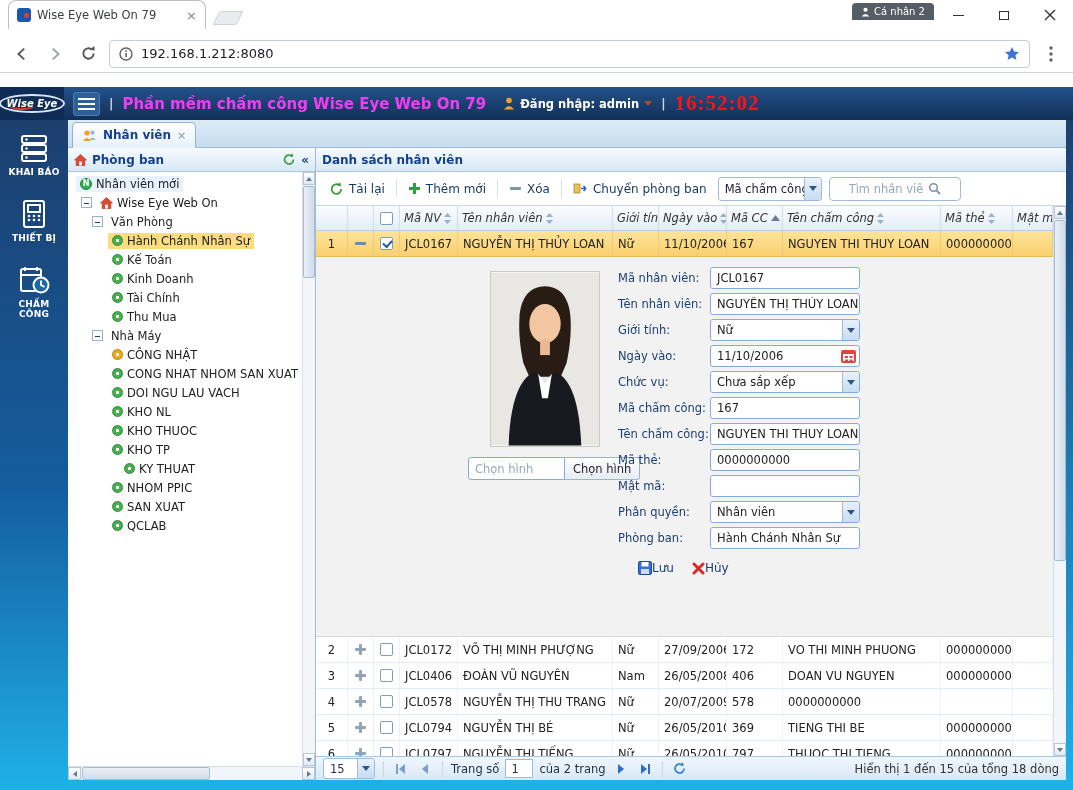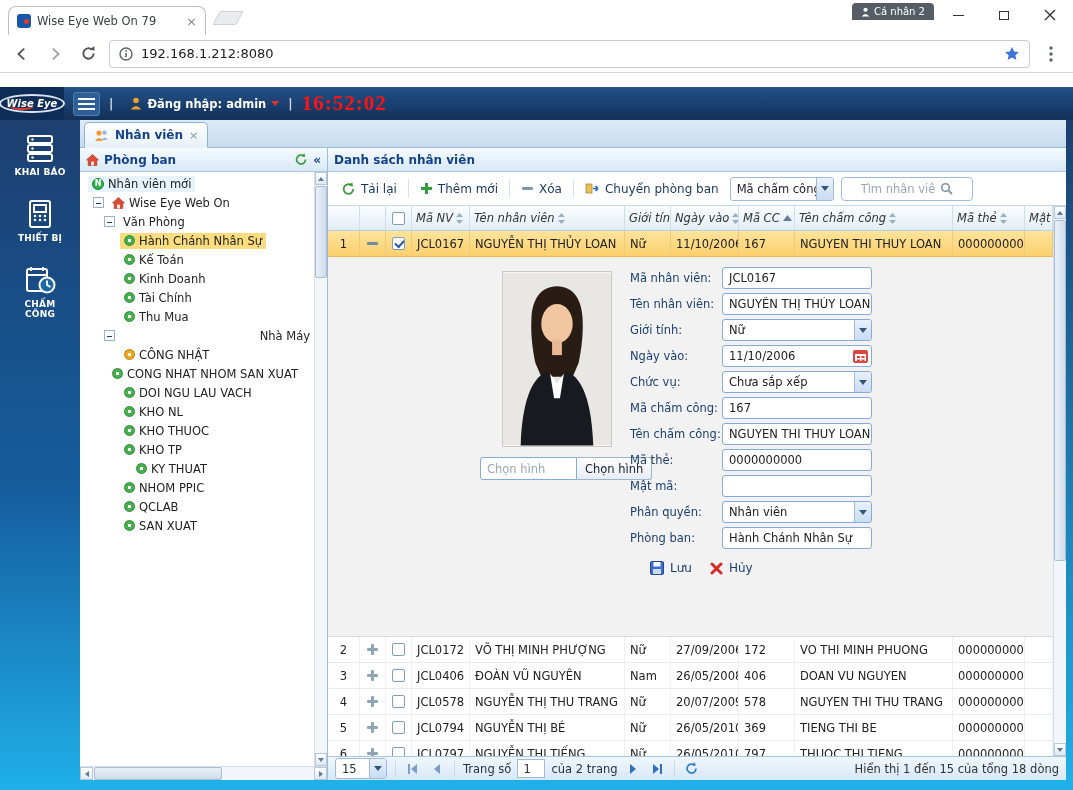--- a/index.html
+++ b/index.html
@@ -1,21 +1,21 @@
 <!DOCTYPE html>
 <html><head>
 <meta charset="utf-8">
 <style>
 *{margin:0;padding:0;box-sizing:border-box;}
 html,body{width:1073px;height:790px;}
 body{font-family:"DejaVu Sans","Liberation Sans",sans-serif;font-size:12px;color:#222;background:#fff;overflow:hidden;}
 svg{display:block;}
 
 .titlebar{height:35px;background:#fff;position:relative;}
-.tab{position:absolute;left:8px;top:6px;width:198px;height:29px;background:#fff;border:1px solid #bcc0c4;border-bottom:none;border-radius:8px 8px 0 0;display:flex;align-items:center;gap:6px;padding:0 8px;}
+.tab{position:absolute;left:8px;top:0;width:198px;height:29px;background:#fff;border:1px solid #bcc0c4;border-bottom:none;border-radius:8px 8px 0 0;display:flex;align-items:center;gap:6px;padding:0 8px;}
 .tab-title{flex:1;color:#3c4043;font-size:11.5px;white-space:nowrap;overflow:hidden;}
 .tab-close{color:#80868b;font-size:13px;line-height:1;}
 .tab-stub{position:absolute;left:216px;top:11px;width:24px;height:14px;background:#e9ebee;border:1px solid #cdd0d4;transform:skewX(-28deg);border-radius:2px;}
 .favicon{width:14px;height:14px;border-radius:3px;background:#1a57a8;position:relative;flex:none;}
 .favicon::after{content:"";position:absolute;right:2px;top:5px;width:5px;height:5px;border-radius:50%;background:#e33b2e;}
 .profile-chip{position:absolute;left:852px;top:3px;height:17px;background:#575d64;color:#fff;font-size:10px;display:flex;align-items:center;gap:4px;padding:0 9px;border-radius:4px 4px 0 0;}
 .win-controls{position:absolute;right:0;top:0;display:flex;}
 .win-btn{width:46px;height:30px;display:flex;align-items:center;justify-content:center;}
 .ic-min{width:11px;height:0;border-bottom:1.6px solid #333;}
 .ic-max{width:10px;height:9px;border:1.5px solid #333;}
@@ -32,21 +32,21 @@
 .logo-oval::after{content:"";position:absolute;left:9px;bottom:1px;width:24px;height:5px;border-bottom:2px solid #e23c2e;border-radius:50%;}
 .menu-btn{width:27px;height:24px;background:#2e5f96;border:1px solid #4d7cb0;border-radius:3px;display:flex;flex-direction:column;justify-content:center;align-items:center;gap:3px;flex:none;}
 .menu-btn i{width:17px;height:2px;background:#fff;}
 .hsep{color:#cfd8e6;font-weight:bold;}
 .app-title{color:#f23cf2;font-weight:bold;font-size:15px;white-space:nowrap;}
 .login{display:flex;align-items:center;gap:5px;color:#fff;font-weight:bold;font-size:11.5px;margin-left:8px;}
 .caret-red{width:0;height:0;border:4px solid transparent;border-top:5px solid #e03030;margin-top:4px;}
 .clock{color:#ff1212;font-family:"Liberation Serif",serif;font-weight:bold;font-size:21px;letter-spacing:1px;}
 .app-row{display:flex;height:670px;}
 
-.side-nav{width:80px;background:linear-gradient(#1c3f6f 0%,#155d9e 55%,#1fb0e8 100%);display:flex;flex-direction:column;align-items:center;padding-top:8px;gap:12px;flex:none;}
+.side-nav{width:68px;background:linear-gradient(#1c3f6f 0%,#155d9e 55%,#1fb0e8 100%);display:flex;flex-direction:column;align-items:center;padding-top:8px;gap:12px;flex:none;}
 .nav-item{width:62px;display:flex;flex-direction:column;align-items:center;gap:4px;color:#fff;font-weight:bold;font-size:9px;text-align:center;padding:5px 0;letter-spacing:.2px;}
 
 .main-col{flex:1;display:flex;flex-direction:column;min-width:0;}
 .right-edge{width:7px;background:linear-gradient(#1c3f6f,#1fb0e8);flex:none;}
 .bottom-strip{height:10px;background:#1fb0e8;}
 .tab-strip{height:28px;background:linear-gradient(#ddebf7,#c6dcef);border-bottom:1px solid #9ebcd8;display:flex;align-items:flex-end;padding-left:4px;}
 .app-tab{height:26px;margin-bottom:-1px;background:linear-gradient(#ffffff,#e7f1fa);border:1px solid #8fb2d4;border-bottom:1px solid #e9f2fa;border-radius:5px 5px 0 0;display:flex;align-items:center;gap:6px;padding:0 9px;color:#15428b;font-weight:bold;}
 .app-tab .tclose{color:#7a93ad;font-weight:normal;font-size:11px;}
 .content-row{flex:1;display:flex;min-height:0;}
 .panel-header{height:24px;background:linear-gradient(#f6fbfe,#d7e8f7);border-bottom:1px solid #abc7e1;display:flex;align-items:center;gap:5px;padding:0 6px;color:#15428b;font-weight:bold;flex:none;}
@@ -113,21 +113,21 @@
 .choose-btn{height:23px;border:1px solid #9db4cc;border-left:none;background:linear-gradient(#fefefe,#e8edf3);display:flex;align-items:center;padding:0 8px;color:#223;border-radius:0 3px 3px 0;font-size:11.5px;}
 .fields{position:absolute;left:302px;top:8px;}
 .frow{display:flex;align-items:center;height:26px;}
 .flabel{width:92px;color:#1c3e70;font-size:11.5px;}
 .fbox{width:150px;height:22px;border:1px solid #85aadd;border-radius:3px;background:#fff;display:flex;align-items:center;overflow:hidden;}
 .ftext{flex:1;padding:0 6px;font-size:11.5px;white-space:nowrap;overflow:hidden;color:#222;}
 .cal{width:15px;height:13px;margin-right:3px;background:#e04343;border-radius:2px;position:relative;flex:none;}
 .cal::before{content:"";position:absolute;left:2px;top:4px;right:2px;bottom:2px;background:#fff;}
 .cal::after{content:"";position:absolute;left:4px;top:6px;width:2.5px;height:2.5px;background:#e04343;box-shadow:4.5px 0 #e04343,0 3.5px #e04343,4.5px 3.5px #e04343;}
 .form-btns{position:absolute;left:322px;top:304px;display:flex;gap:18px;align-items:center;}
-.fbtn{display:flex;align-items:center;gap:6px;color:#1c3e70;font-size:12px;}
+.fbtn{display:flex;align-items:center;color:#1c3e70;font-size:12px;}
 
 .pagination{height:24px;background:linear-gradient(#f0f7fd,#d8e8f6);border-top:1px solid #aac7e0;display:flex;align-items:center;gap:6px;padding:0 7px;color:#234;flex:none;font-size:11.5px;}
 .pg-size{width:52px;height:21px;border:1px solid #9ebcd8;border-radius:3px;background:#fff;display:flex;align-items:center;overflow:hidden;}
 .pg-size .ctext{flex:1;padding-left:6px;}
 .pg-sep{width:1px;height:16px;background:#c9d8e6;margin:0 2px;}
 .pg-btn{width:18px;height:18px;display:flex;align-items:center;justify-content:center;}
 .pg-input{width:28px;height:19px;border:1px solid #9ebcd8;background:#fff;display:flex;align-items:center;padding-left:5px;}
 .pg-info{margin-left:auto;color:#333;}
 </style>
 </head>
@@ -203,20 +203,21 @@
   <div class="app-header">
     <div class="logo">
         <span class="logo-oval">Wise Eye</span>
       </div>
     <div class="menu-btn">
         <i></i>
         <i></i>
         <i></i>
       </div>
     <span class="hsep">|</span>
+    <span class="app-title">Phần mềm chấm công Wise Eye Web On 79</span>
     <div class="login">
       <svg width="12" height="13" viewBox="0 0 12 13">
           <circle cx="6" cy="3.5" r="2.8" fill="#f0a030"></circle>
           <path d="M0.8 12.5 q5.2,-7 10.4,0 z" fill="#f0a030"></path>
         </svg>
       <span>Đăng nhập: admin</span>
       <span class="caret-red"></span>
     </div>
     <span class="hsep">|</span>
     <span class="clock">16:52:02</span>
@@ -351,33 +352,33 @@
                     <span class="dot green"></span>
                     <span class="tree-label">Tài Chính</span>
                   </span>
                 </div>
                 <div class="tree-row" style="padding-left: 40px;">
                   <span class="node">
                     <span class="dot green"></span>
                     <span class="tree-label">Thu Mua</span>
                   </span>
                 </div>
-                <div class="tree-row" style="padding-left: 24px; justify-content: space-between;">
+                <div class="tree-row" style="padding-left: 24px;">
                   <span class="expbox"></span>
                   <span class="node">
                     <span class="tree-label">Nhà Máy</span>
                   </span>
                 </div>
                 <div class="tree-row" style="padding-left: 40px;">
                   <span class="node">
                     <span class="dot orange"></span>
                     <span class="tree-label">CÔNG NHẬT</span>
                   </span>
                 </div>
-                <div class="tree-row" style="padding-left: 28px;">
+                <div class="tree-row" style="padding-left: 40px;">
                   <span class="node">
                     <span class="dot green"></span>
                     <span class="tree-label">CONG NHAT NHOM SAN XUAT</span>
                   </span>
                 </div>
                 <div class="tree-row" style="padding-left: 40px;">
                   <span class="node">
                     <span class="dot green"></span>
                     <span class="tree-label">DOI NGU LAU VACH</span>
                   </span>
@@ -408,27 +409,27 @@
                 </div>
                 <div class="tree-row" style="padding-left: 40px;">
                   <span class="node">
                     <span class="dot green"></span>
                     <span class="tree-label">NHOM PPIC</span>
                   </span>
                 </div>
                 <div class="tree-row" style="padding-left: 40px;">
                   <span class="node">
                     <span class="dot green"></span>
+                    <span class="tree-label">SAN XUAT</span>
+                  </span>
+                </div>
+                <div class="tree-row" style="padding-left: 40px;">
+                  <span class="node">
+                    <span class="dot green"></span>
                     <span class="tree-label">QCLAB</span>
-                  </span>
-                </div>
-                <div class="tree-row" style="padding-left: 40px;">
-                  <span class="node">
-                    <span class="dot green"></span>
-                    <span class="tree-label">SAN XUAT</span>
                   </span>
                 </div>
               </div>
             <div class="tree-vscroll">
               <div class="vs-btn" style="top:0">
                   <div class="tri-u"></div>
                 </div>
               <div class="vs-thumb" style="top:14px;height:92px"></div>
               <div class="vs-btn" style="bottom:0">
                   <div class="tri-d"></div>
@@ -734,21 +735,20 @@
                       <span class="exp-plus"></span>
                     </div>
                     <div class="cell ctr">
                       <span class="cb"></span>
                     </div>
                     <div class="cell">JCL0578</div>
                     <div class="cell">NGUYỄN THỊ THU TRANG</div>
                     <div class="cell">Nữ</div>
                     <div class="cell">20/07/2009</div>
                     <div class="cell">578</div>
-                    <div class="cell">NGUYEN THI THU TRANG</div>
                     <div class="cell">0000000000</div>
                     <div class="cell"></div>
                   </div>
                   <div class="cols trow">
                     <div class="cell ctr">5</div>
                     <div class="cell ctr">
                       <span class="exp-plus"></span>
                     </div>
                     <div class="cell ctr">
                       <span class="cb"></span>

